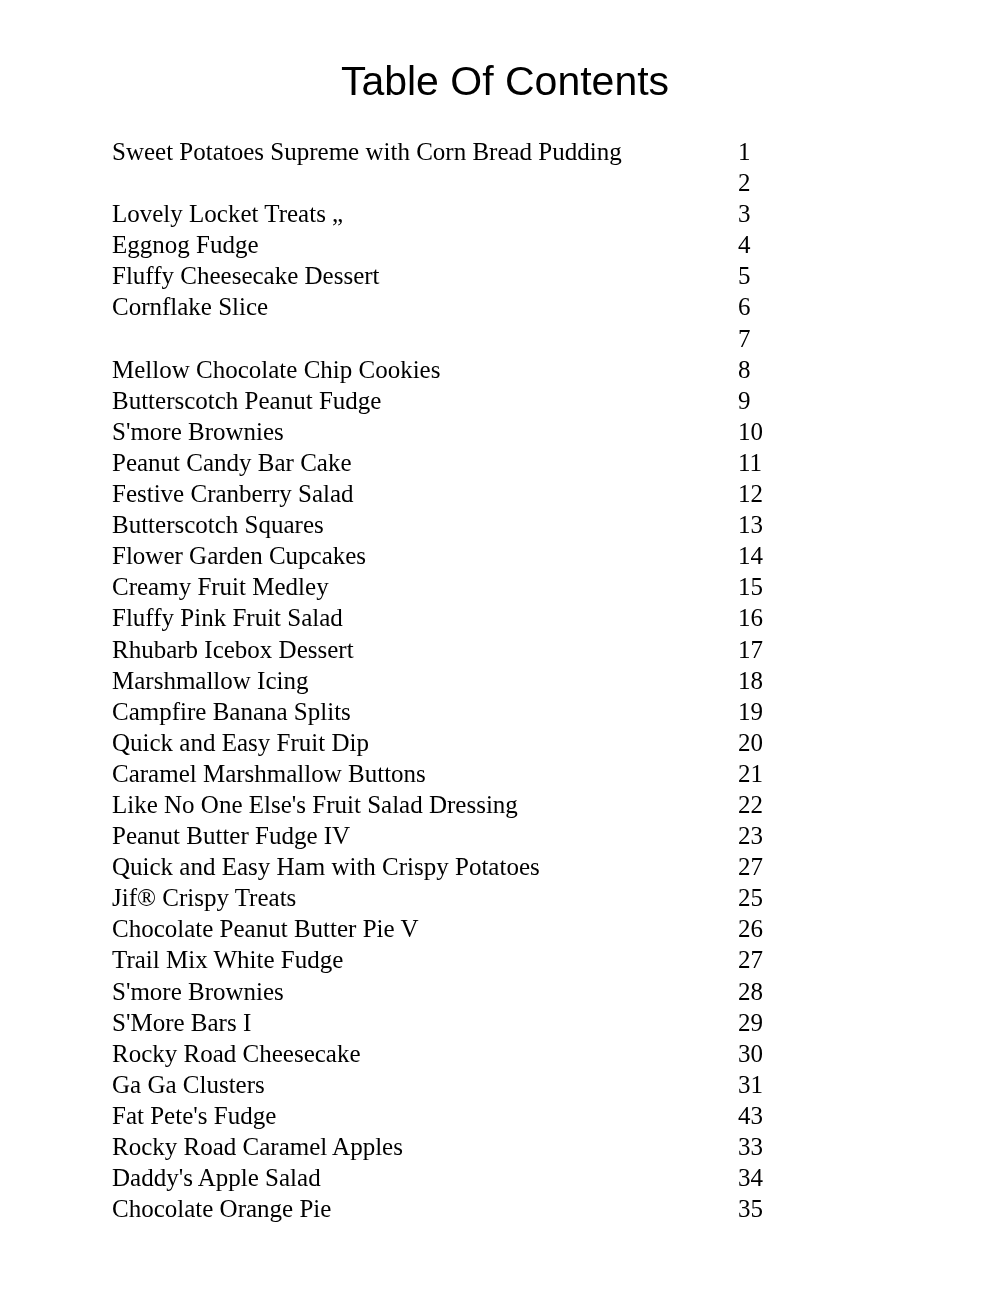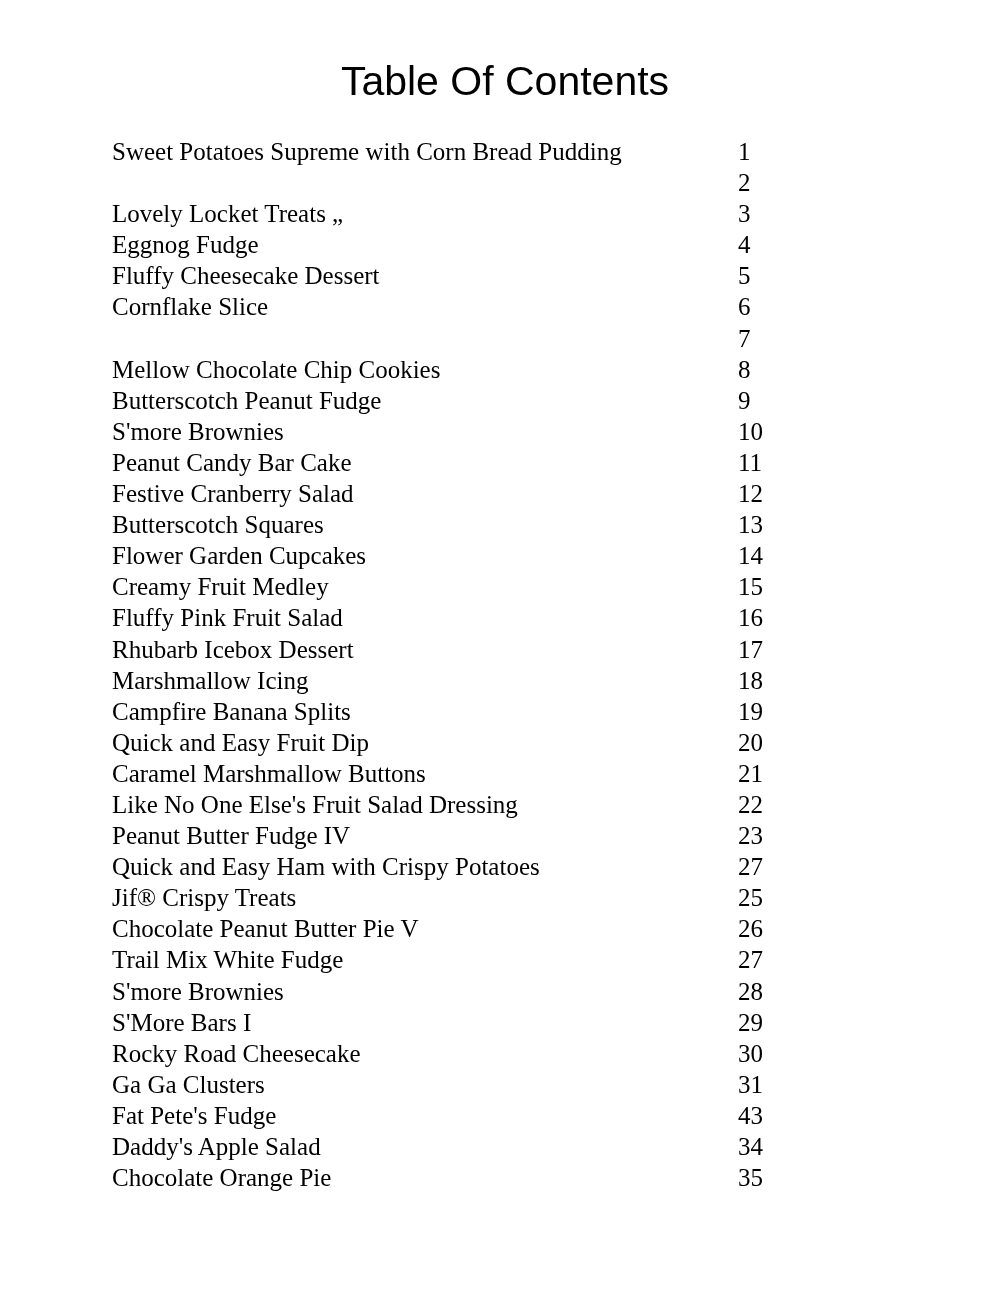--- a/index.html
+++ b/index.html
@@ -137,20 +137,24 @@
     </div>
     <div class="row">
       <span class="t">Ga Ga Clusters</span>
       <span class="p">31</span>
     </div>
     <div class="row">
       <span class="t">Fat Pete's Fudge</span>
       <span class="p">43</span>
     </div>
     <div class="row">
+      <span class="t">Rocky Road Caramel Apples</span>
+      <span class="p">33</span>
+    </div>
+    <div class="row">
       <span class="t">Daddy's Apple Salad</span>
       <span class="p">34</span>
     </div>
     <div class="row">
       <span class="t">Chocolate Orange Pie</span>
       <span class="p">35</span>
     </div>
   </div>
 
 </body></html>

